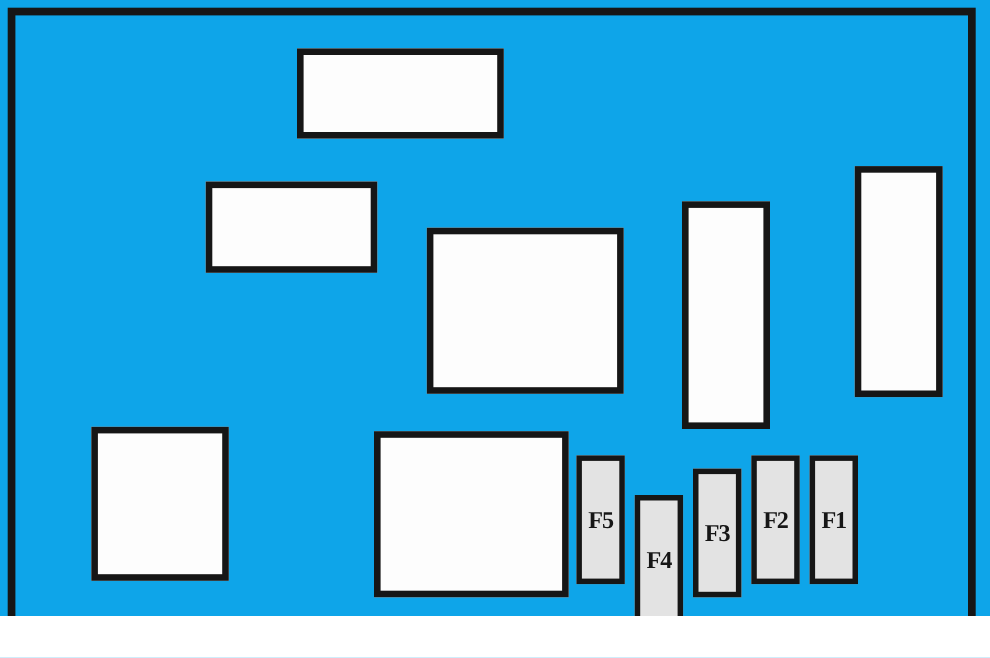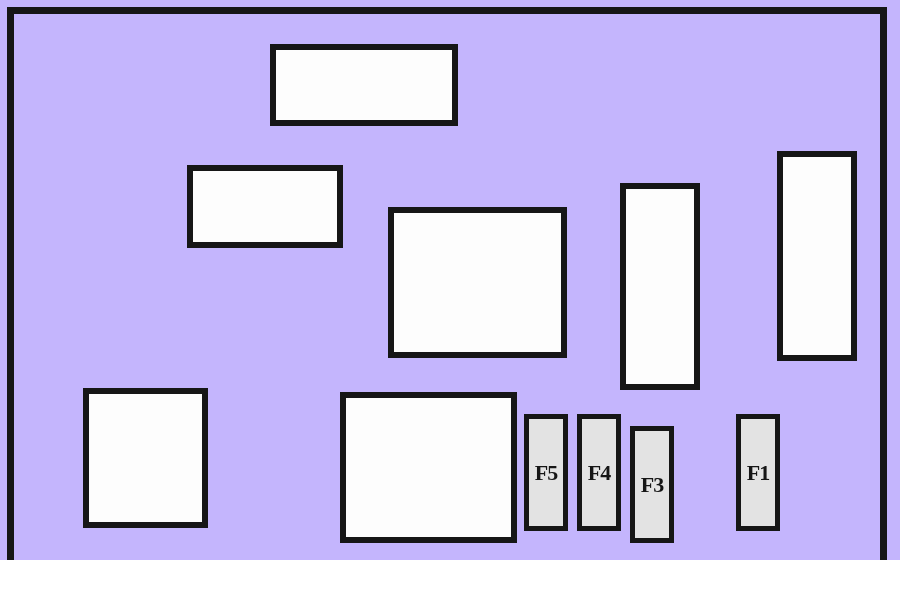--- a/index.html
+++ b/index.html
@@ -4,21 +4,21 @@
 <style>
   html, body {
     margin: 0;
     padding: 0;
     background: #ffffff;
   }
   .stage {
     position: relative;
     width: 900px;
     height: 560px;
-    background: #c4b5fd;
+    background: #0ea5e9;
     font-family: "Liberation Serif", serif;
     overflow: hidden;
   }
   .outline {
     position: absolute;
     left: 7px;
     top: 7px;
     width: 880px;
     height: 580px;
     border: 7px solid #161616;
@@ -62,23 +62,26 @@
   <div class="comp" style="left:187px; top:165px; width:156px; height:83px;"></div>
   <div class="comp" style="left:388px; top:207px; width:179px; height:151px;"></div>
   <div class="comp" style="left:620px; top:183px; width:80px;  height:207px;"></div>
   <div class="comp" style="left:777px; top:151px; width:80px;  height:210px;"></div>
   <div class="comp" style="left:83px;  top:388px; width:125px; height:140px;"></div>
   <div class="comp" style="left:340px; top:392px; width:177px; height:151px;"></div>
 
   <div class="fuse" style="left:524px;">
     <span class="fuse-label">F5</span>
   </div>
-  <div class="fuse" style="left:577px;">
+  <div class="fuse" style="left:577px;margin-top:36px;">
     <span class="fuse-label">F4</span>
   </div>
   <div class="fuse" style="left:630px;margin-top:12px;">
     <span class="fuse-label">F3</span>
+  </div>
+  <div class="fuse" style="left:683px;">
+    <span class="fuse-label">F2</span>
   </div>
   <div class="fuse" style="left:736px;">
     <span class="fuse-label">F1</span>
   </div>
 
 </div>
 
 </body></html>

